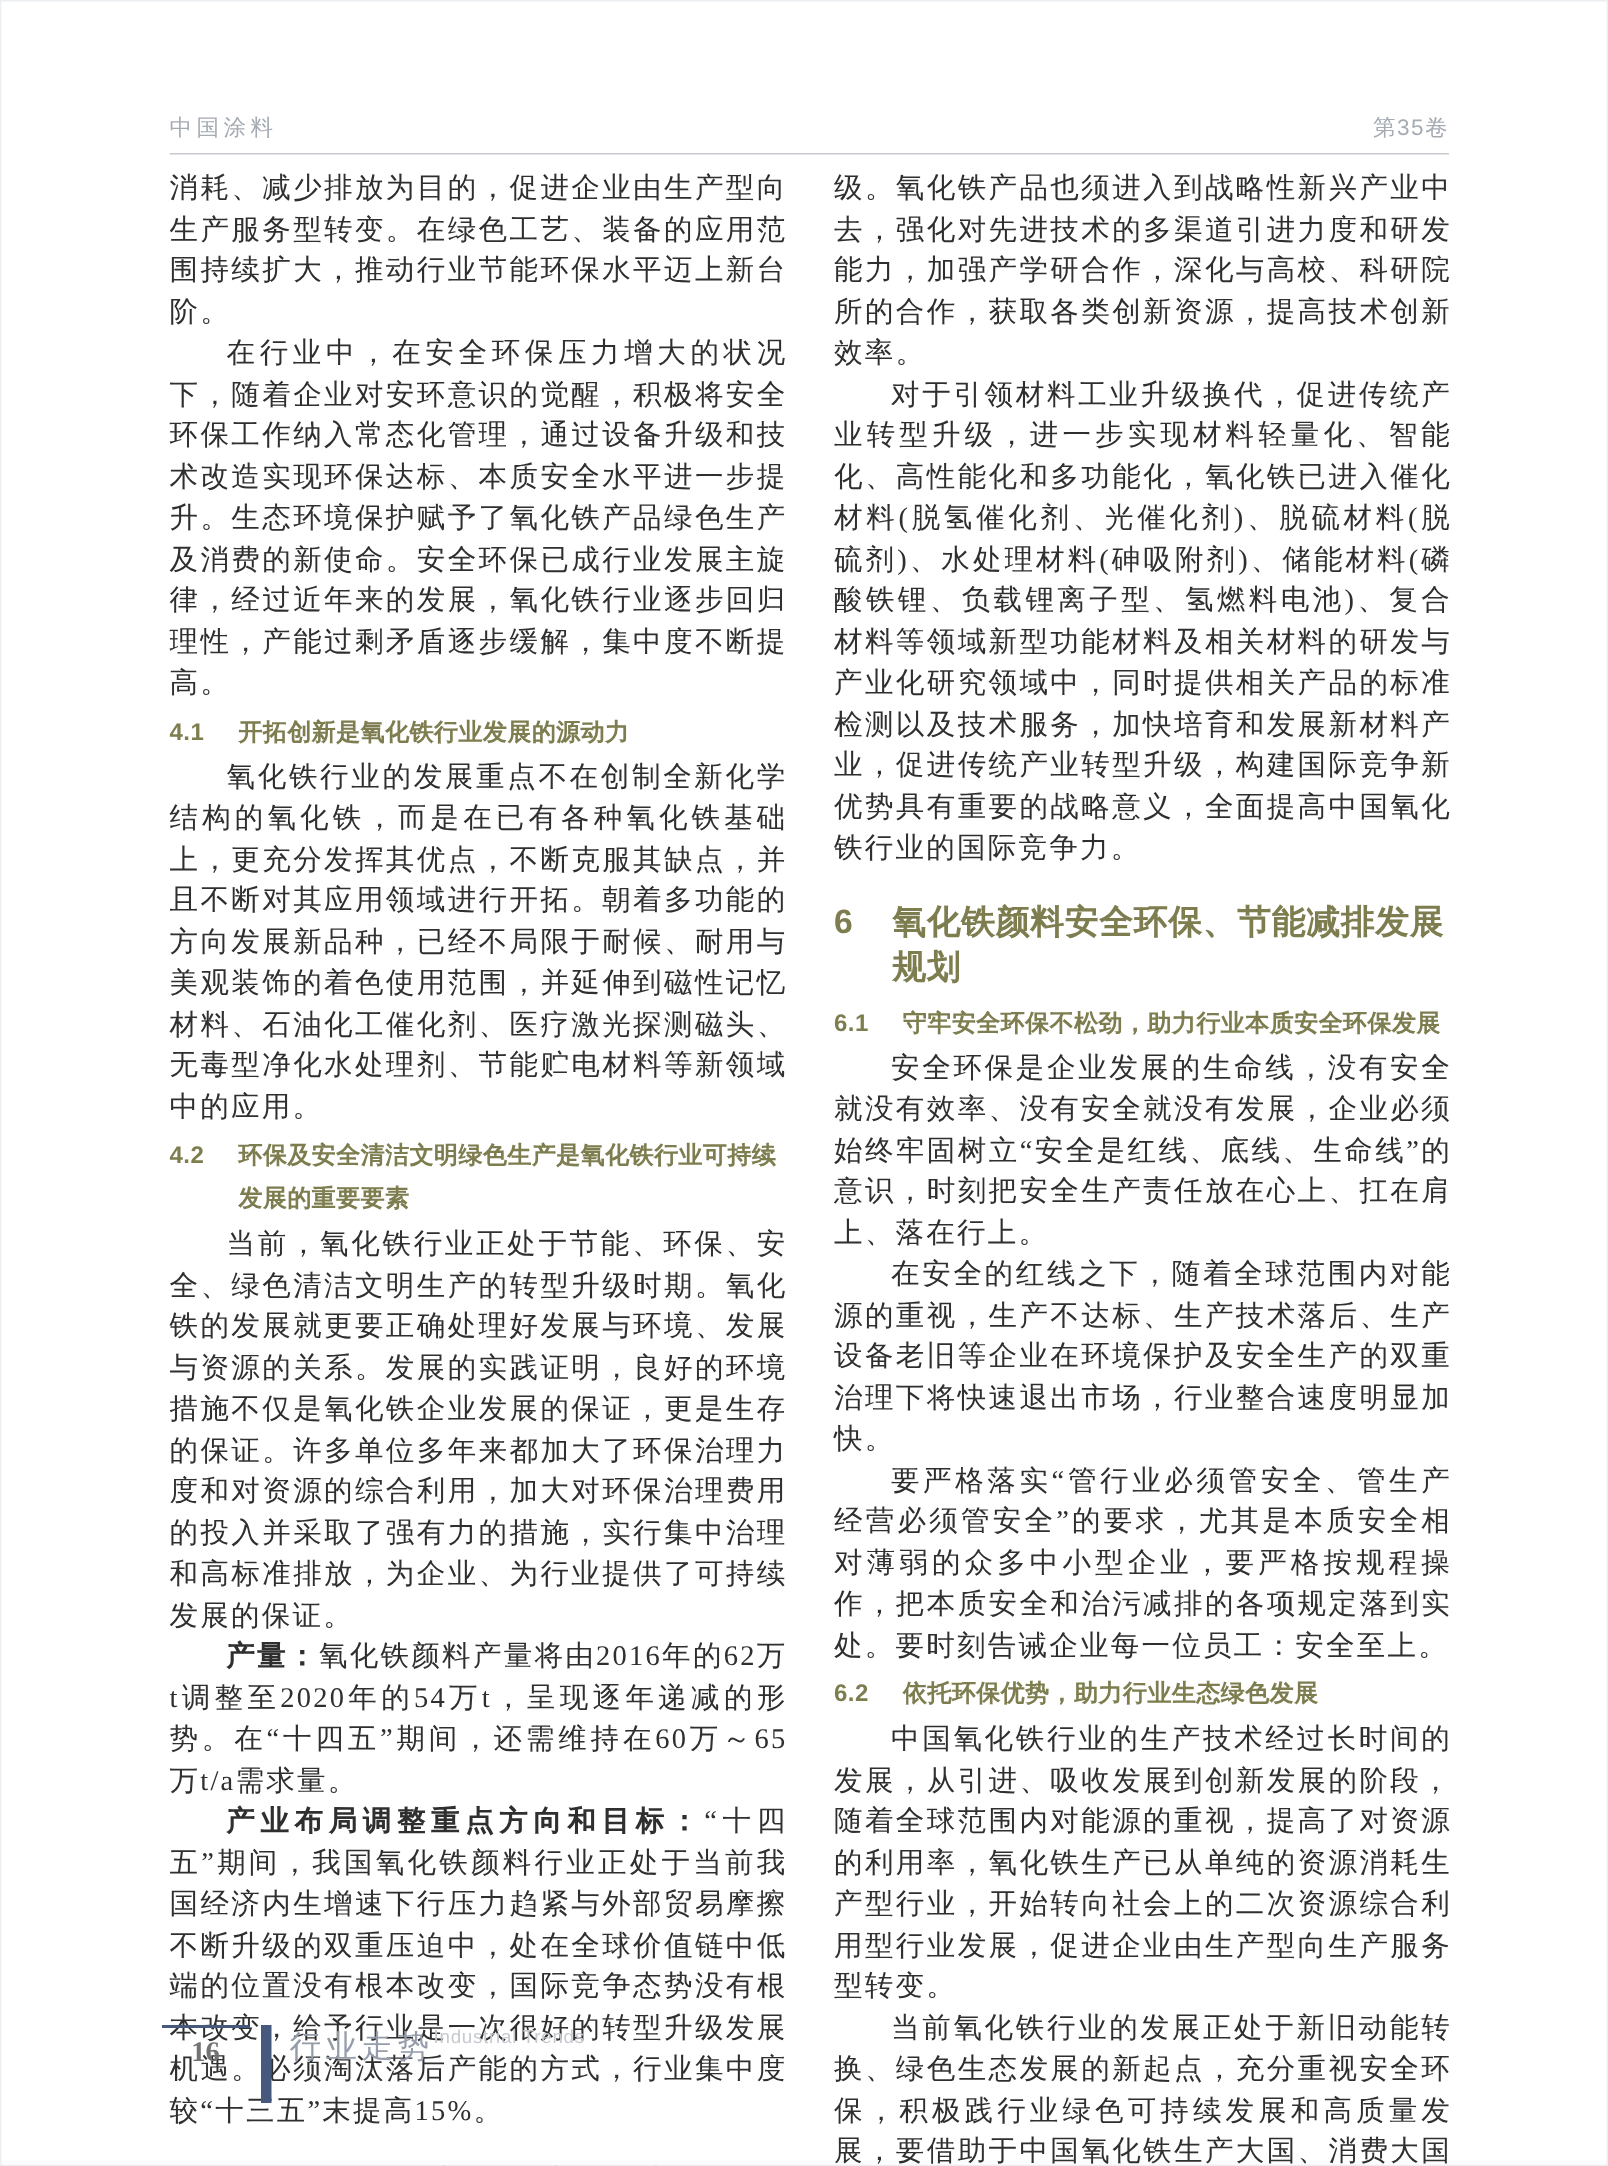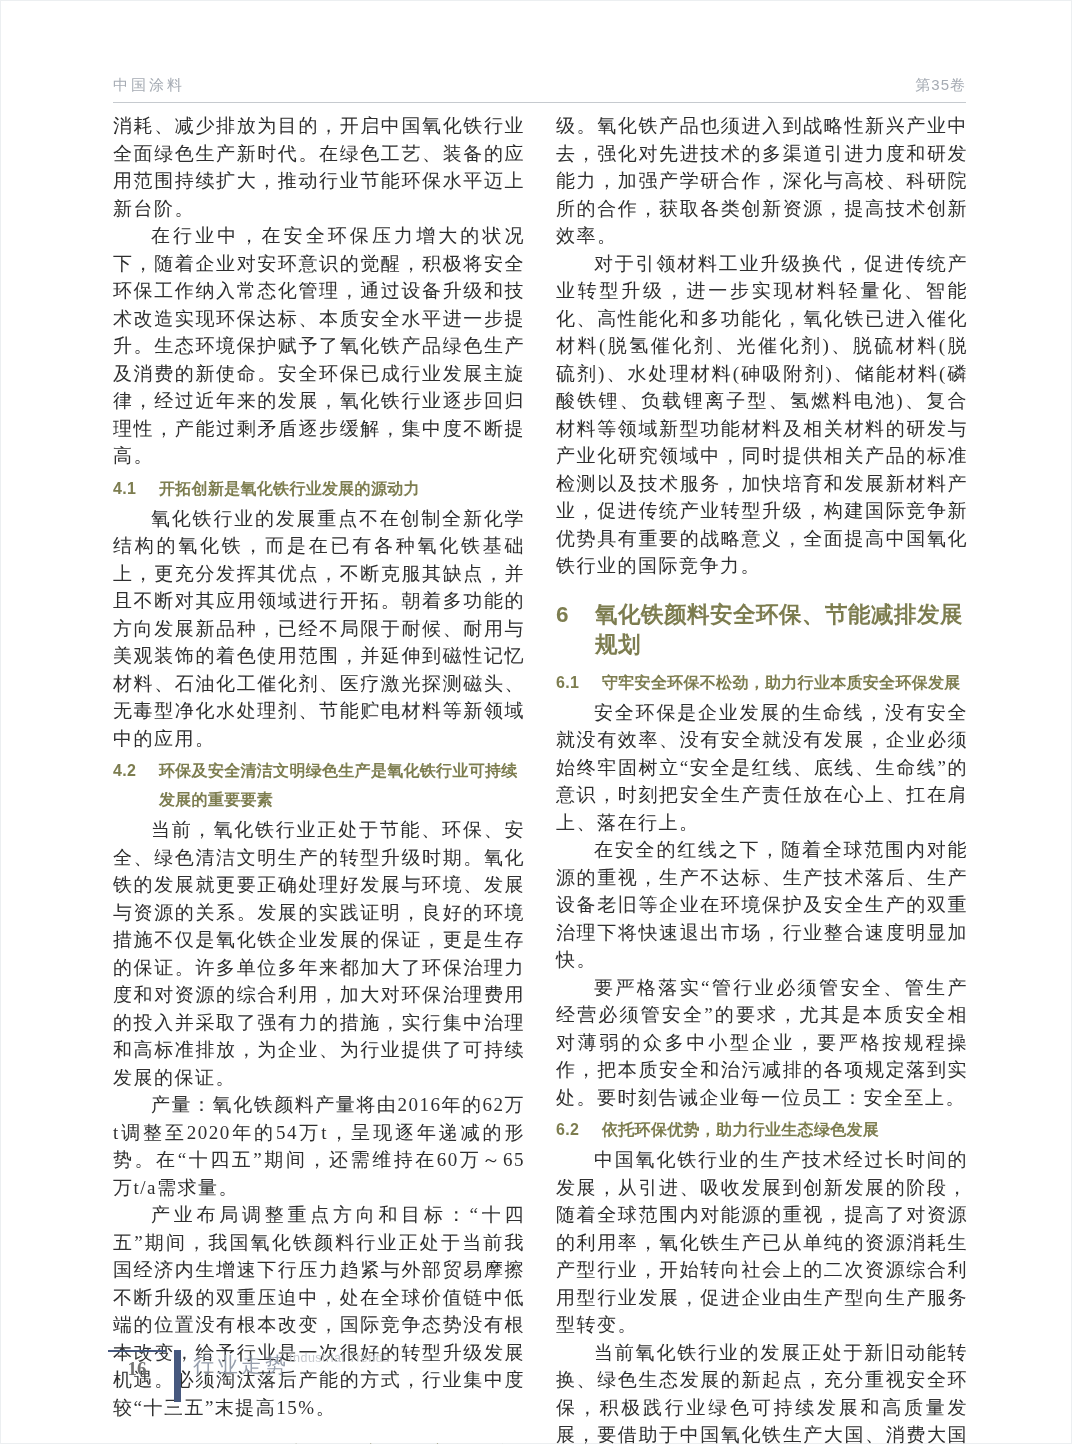--- a/index.html
+++ b/index.html
@@ -20,21 +20,21 @@
   .running-head .vol { letter-spacing:1px; }
   
   .col { position:absolute; top:112px; width:412px; }
   .col-left  { left:113px; }
   .col-right { left:556px; }
   .para {
     margin:0; font-size:19px; line-height:27.5px; letter-spacing:1.5px;
     text-align:justify; text-justify:inter-character; text-indent:2em;
   }
   .para.cont { text-indent:0; }
-  .para .lead { font-weight:normal;margin-top:28px; }
+  .para .lead { font-weight:bold;margin-top:28px; }
   
   .h1, .h2 {
     display:flex; color:#7d7d50;
     font-family:"Liberation Sans","DejaVu Sans",sans-serif; font-weight:bold;
   }
   .h1 { font-size:22.5px; line-height:30px; letter-spacing:0.5px; margin:20px 0 8px; }
   .h1 .num { width:39px; flex:0 0 39px; }
   .h2 { font-size:16px; line-height:29px; letter-spacing:0.3px; margin:4px 0 2px; }
   .h2 .num { width:46px; flex:0 0 46px; }
   .h1 .txt, .h2 .txt { flex:1; }
@@ -61,21 +61,21 @@
 <body>
 
 <div class="page">
 
   <div class="running-head">
     <span>中国涂料</span>
     <span class="vol">第35卷</span>
   </div>
 
   <div class="col col-left">
-    <p class="para cont">消耗、减少排放为目的，开启中国氧化铁行业全面绿色生产新时代。在绿色工艺、装备的应用范围持续扩大，推动行业节能环保水平迈上新台阶。</p>
+    <p class="para cont">消耗、减少排放为目的，促进企业由生产型向生产服务型转变。在绿色工艺、装备的应用范围持续扩大，推动行业节能环保水平迈上新台阶。</p>
     <p class="para">在行业中，在安全环保压力增大的状况下，随着企业对安环意识的觉醒，积极将安全环保工作纳入常态化管理，通过设备升级和技术改造实现环保达标、本质安全水平进一步提升。生态环境保护赋予了氧化铁产品绿色生产及消费的新使命。安全环保已成行业发展主旋律，经过近年来的发展，氧化铁行业逐步回归理性，产能过剩矛盾逐步缓解，集中度不断提高。</p>
     <div class="h2">
       <span class="num">4.1</span>
       <span class="txt">开拓创新是氧化铁行业发展的源动力</span>
     </div>
     <p class="para">氧化铁行业的发展重点不在创制全新化学结构的氧化铁，而是在已有各种氧化铁基础上，更充分发挥其优点，不断克服其缺点，并且不断对其应用领域进行开拓。朝着多功能的方向发展新品种，已经不局限于耐候、耐用与美观装饰的着色使用范围，并延伸到磁性记忆材料、石油化工催化剂、医疗激光探测磁头、无毒型净化水处理剂、节能贮电材料等新领域中的应用。</p>
     <div class="h2">
       <span class="num">4.2</span>
       <span class="txt">环保及安全清洁文明绿色生产是氧化铁行业可持续发展的重要要素</span>
     </div>

